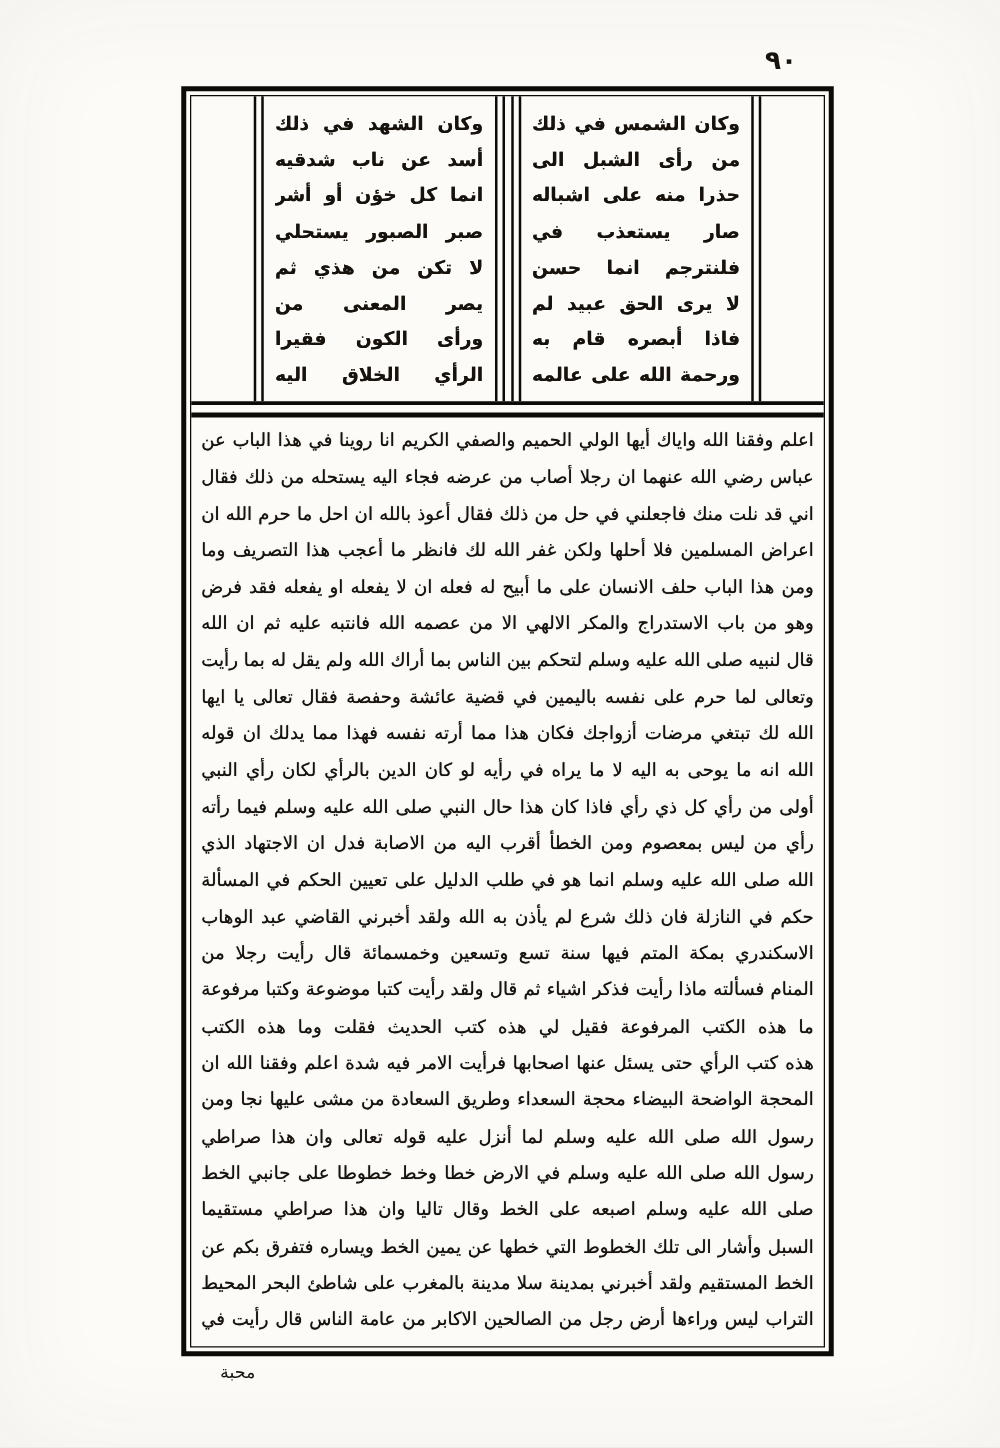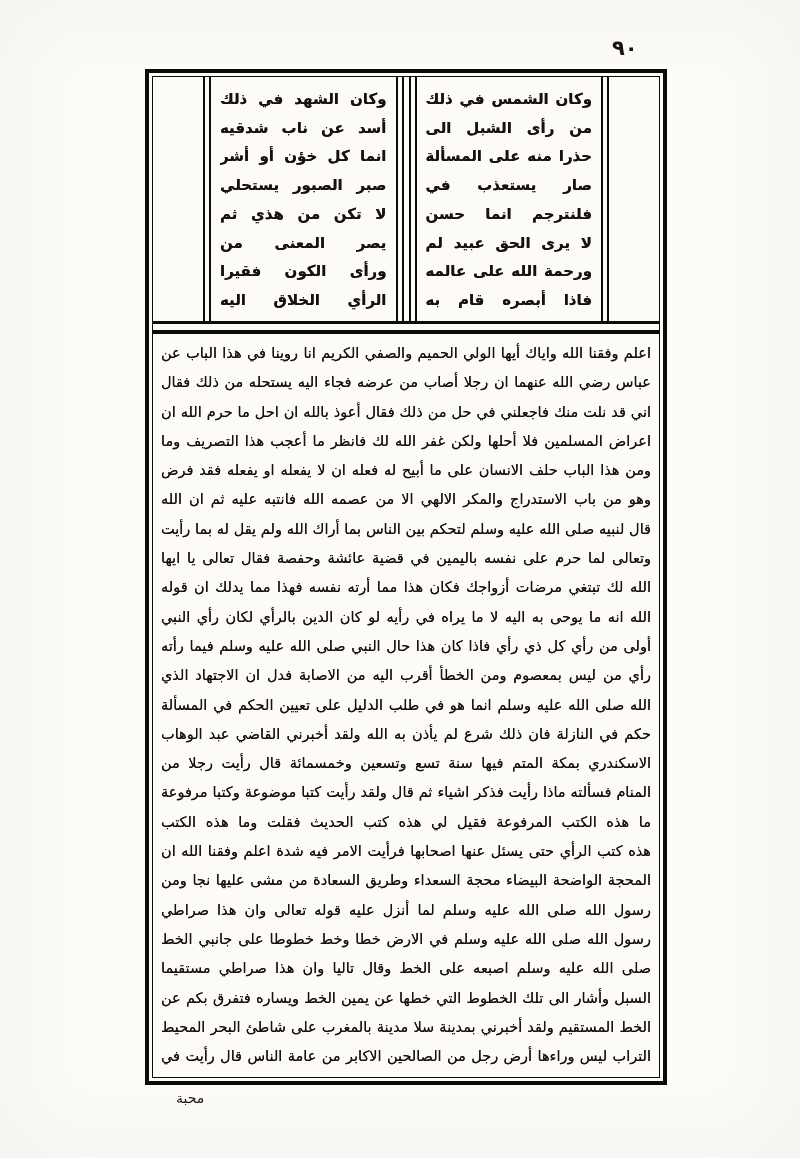--- a/index.html
+++ b/index.html
@@ -98,26 +98,26 @@
           <div class="poem-line">الرأي الخلاق اليه وحشر</div>
         </div>
 
         <div class="vrule"></div>
         <div class="gutter-gap"></div>
         <div class="vrule"></div>
 
         <div class="poem-col">
           <div class="poem-line">وكان الشمس في ذلك السنا</div>
           <div class="poem-line">من رأى الشبل الى جنبه</div>
-          <div class="poem-line">حذرا منه على المسألة</div>
+          <div class="poem-line">حذرا منه على اشباله</div>
           <div class="poem-line">صار يستعذب في مرضاته</div>
           <div class="poem-line">فلنترجم انما حسن</div>
           <div class="poem-line">لا يرى الحق عبيد لم يكن</div>
+          <div class="poem-line">فاذا أبصره قام به</div>
           <div class="poem-line">ورحمة الله على عالمه</div>
-          <div class="poem-line">فاذا أبصره قام به</div>
         </div>
 
         <div class="vrule"></div>
         <div class="margin-strip"></div>
       </div>
 
       <div class="divider"></div>
 
       <div class="prose">
         <div class="prose-line">اعلم وفقنا الله واياك أيها الولي الحميم والصفي الكريم انا روينا في هذا الباب عن عبد الله بن</div>

